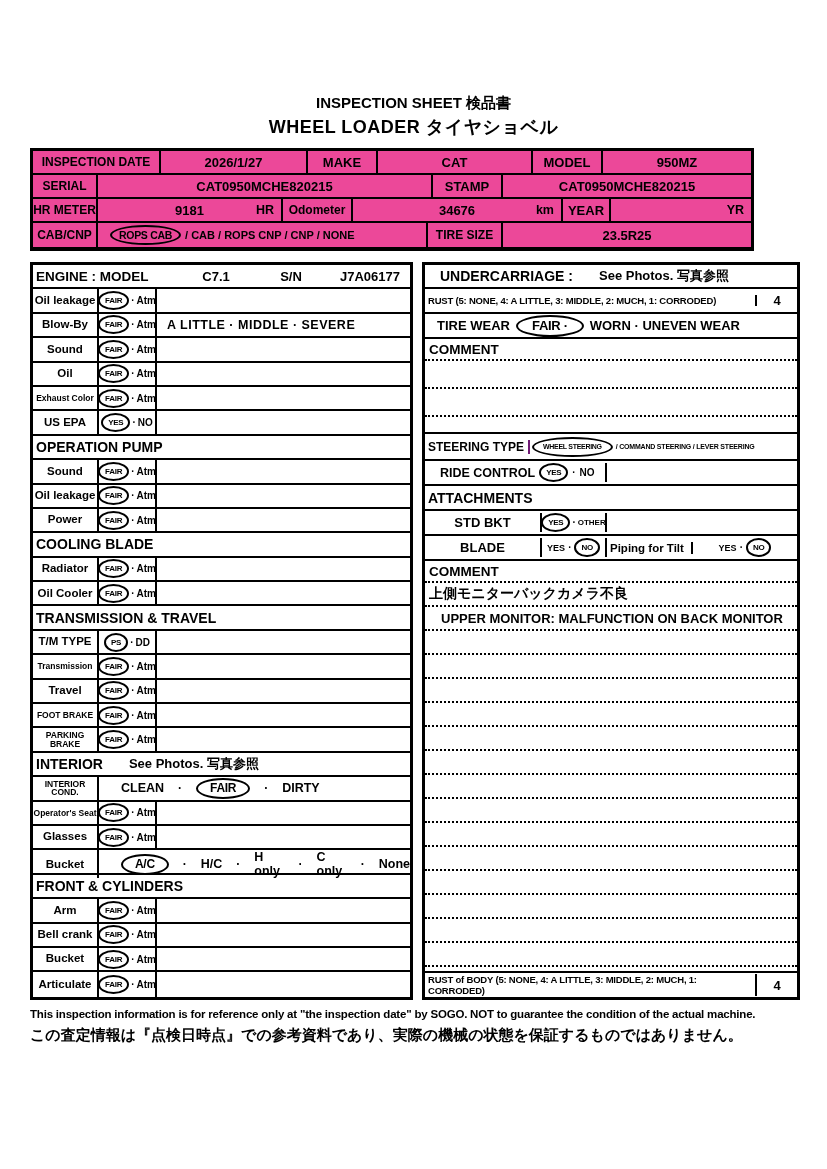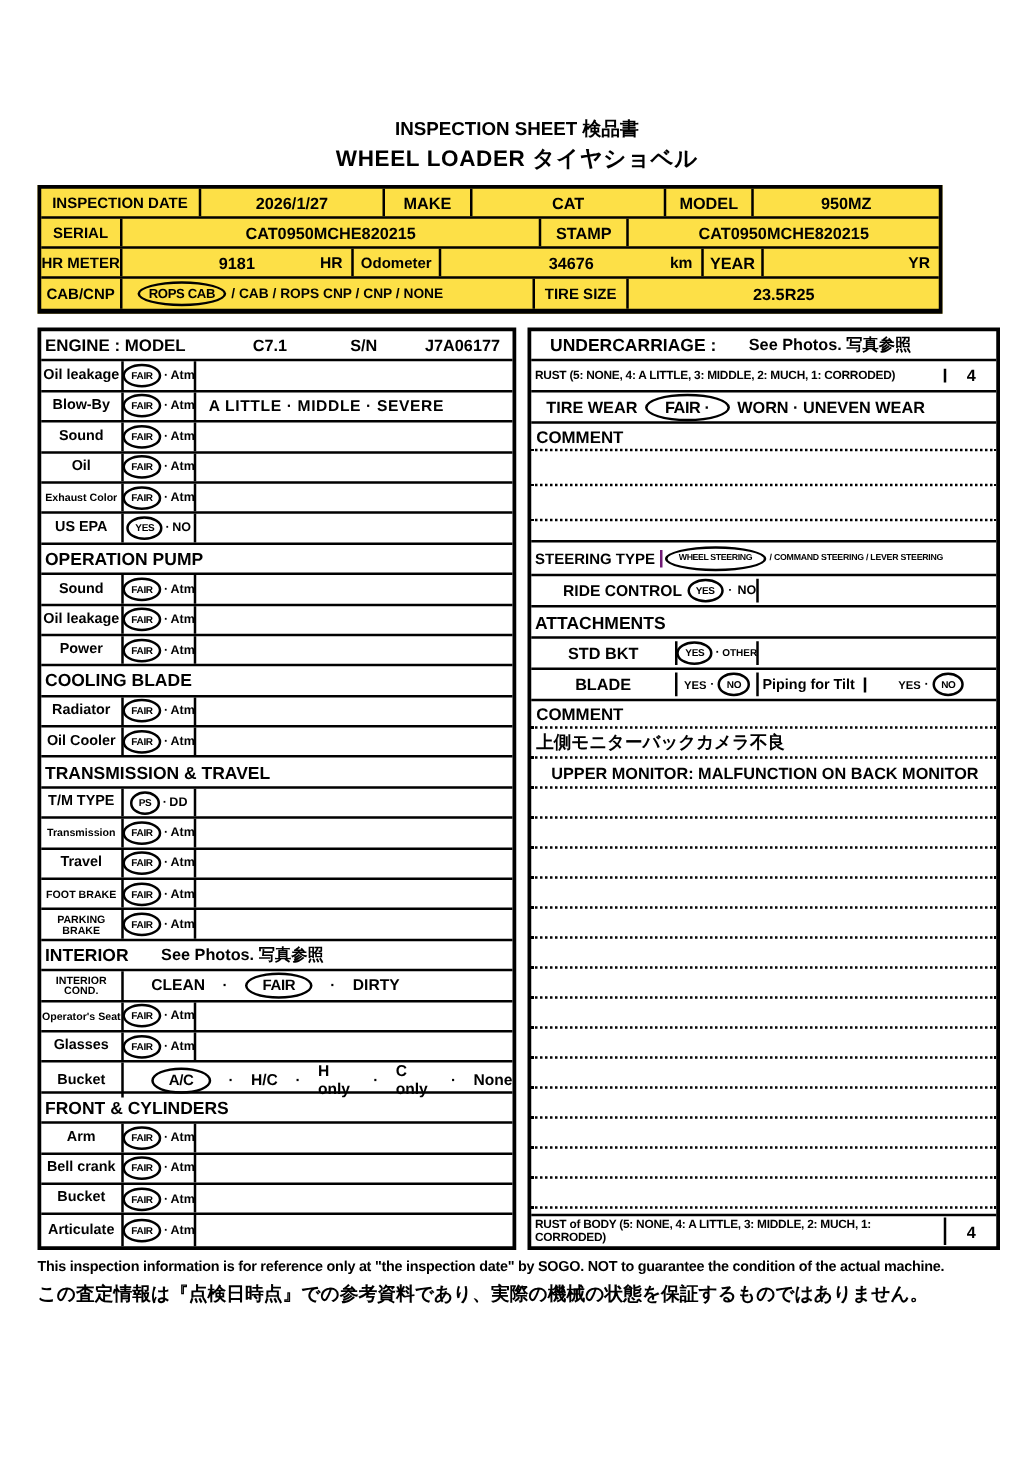--- a/index.html
+++ b/index.html
@@ -3,21 +3,21 @@
 <meta charset="utf-8">
 <style>
   *{margin:0;padding:0;box-sizing:border-box}
   html,body{width:827px;height:1169px;background:#fff;overflow:hidden}
   body{font-family:"Liberation Sans",sans-serif;font-weight:700;color:#000;position:relative}
   .abs{position:absolute}
   
   .title1{top:94px;left:0;width:100%;text-align:center;font-size:15px}
   .title2{top:115px;left:0;width:100%;text-align:center;font-size:18px;letter-spacing:.5px}
   
-  .htable{left:30px;top:148px;width:724px;border:3px solid #000;border-bottom-width:4px;background:#fde047}
+  .htable{left:30px;top:148px;width:724px;border:3px solid #000;border-bottom-width:4px;background:#ec4899}
   .hrow{display:grid;height:24px;border-bottom:2px solid #000}
   .hrow:last-child{border-bottom:none}
   .hr1{grid-template-columns:128px 147px 70px 155px 70px 1fr}
   .hr2{grid-template-columns:65px 335px 70px 1fr}
   .hr3{grid-template-columns:65px 185px 70px 210px 48px 1fr}
   .hr4{grid-template-columns:65px 330px 75px 1fr}
   .hcell{border-right:2px solid #000;display:flex;align-items:center;justify-content:center;font-size:13px;position:relative;overflow:visible}
   .hcell:last-child{border-right:none}
   .hcell .unit{position:absolute;right:7px;font-size:12.5px}
   .hcell.sm-label{font-size:12px}
@@ -65,21 +65,21 @@
   .c-label{height:22px;border-bottom:2px dotted #000;display:flex;align-items:center;padding-left:4px;font-size:13.5px}
   .dotline{height:24px;border-bottom:2px dotted #000}
   #c1-lines .dotline{height:28px}
   .c-ja{height:24px;border-bottom:2px dotted #000;display:flex;align-items:center;padding-left:4px;font-size:14px}
   .c-en{height:24px;border-bottom:2px dotted #000;display:flex;align-items:center;padding-left:16px;font-size:13px}
   .r-steer{height:27px;display:grid;grid-template-columns:105px 1fr}
   .st-lab{justify-content:flex-start;padding-left:3px;border-right:2px solid #701a75;font-size:12px}
   .st-opts{justify-content:flex-start;padding-left:2px;gap:3px}
   .st-rest{font-size:7px;letter-spacing:-.2px;white-space:nowrap}
   .r-ride{height:25px;display:grid;grid-template-columns:182px 1fr}
-  .ride-l{justify-content:flex-end;padding-left:3px;border-right:2px solid #000;gap:4px}
+  .ride-l{justify-content:flex-start;padding-left:15px;border-right:2px solid #000;gap:4px}
   .ride-lab{font-size:12.5px}
   .r-att{height:25px;padding-left:3px}
   .r-stdbkt{height:25px;display:grid;grid-template-columns:115px 67px 1fr}
   .bkt-lab{border-right:none;font-size:13px}
   .bkt-opts{border-right:2px solid #000;gap:2px;font-size:8px}
   .bdiv{border-left:2px solid #000}
   .r-blade{height:25px;display:grid;grid-template-columns:115px 67px 86px 1fr}
   .blade-lab{font-size:13px}
   .yn{border-right:2px solid #000;gap:3px;font-size:9px}
   .pip-lab{border-right:2px solid #000;font-size:11.5px;justify-content:flex-start;padding-left:3px}

